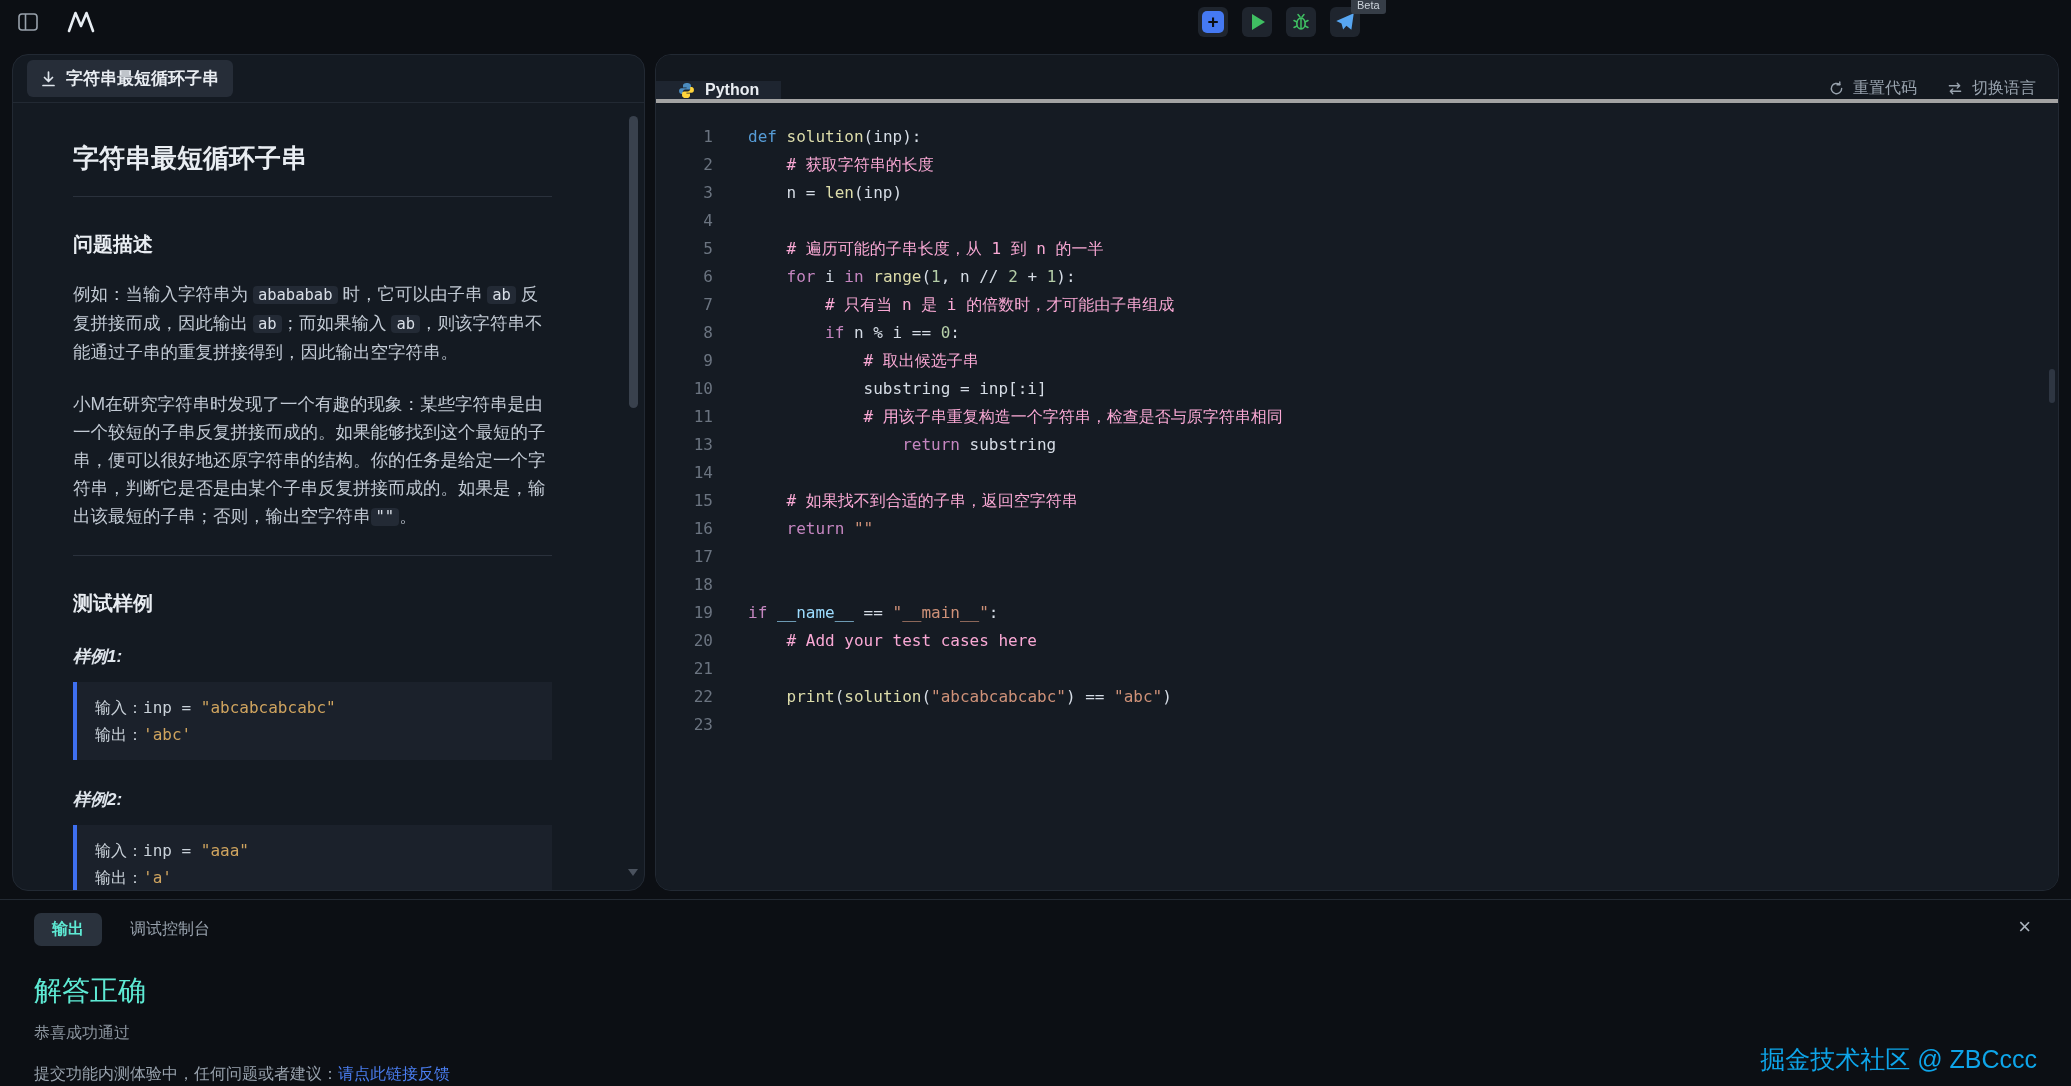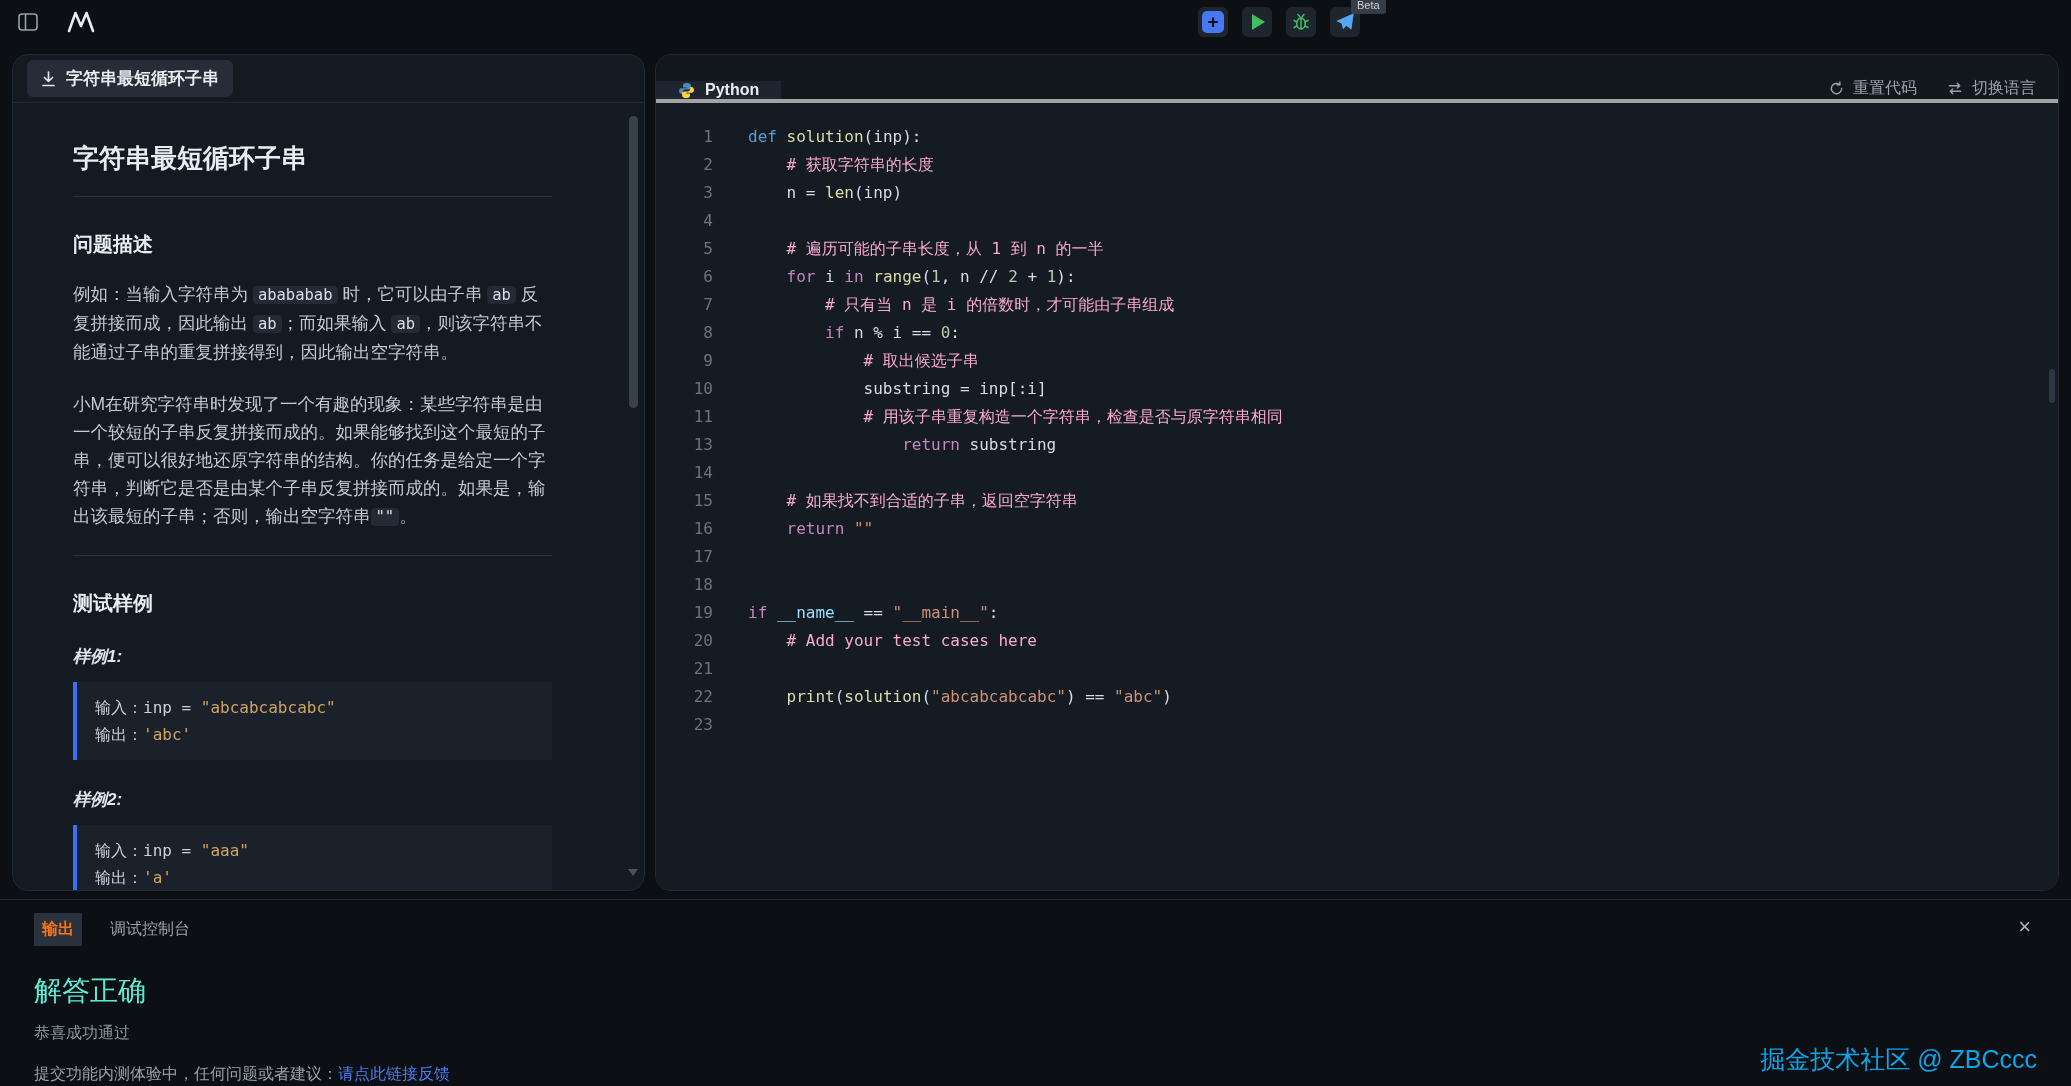--- a/index.html
+++ b/index.html
@@ -49,21 +49,21 @@
   .gut{width:57px;flex:none;text-align:right;color:#6b7480}
   .ltx{padding-left:35px;white-space:pre;color:#d5dce5}
   .tk-kw{color:#569cd6}.tk-ctl{color:#c586c0}.tk-fn{color:#dcdcaa}.tk-num{color:#b5cea8}
   .tk-str{color:#ce9178}.tk-com{color:#f9a8d4}.tk-var{color:#9cdcfe}
   .ed-scroll{position:absolute;right:3px;top:266px;width:6px;height:34px;background:#2e3642;border-radius:3px;cursor:pointer}
 
   
   .bottom{height:187px;border-top:1px solid #232a33;background:#0c0f14;position:relative;padding:13px 34px}
   .out-tabs{display:flex;align-items:center;gap:28px}
   .otab{font-size:16px;color:#98a2ad;cursor:pointer}
-  .otab-active{background:#2a323d;color:#f97316;font-weight:bold;padding:6px 8px;border-radius:1px}
+  .otab-active{background:#2a323d;color:#5eead4;font-weight:bold;padding:6px 18px;border-radius:7px}
   .close{position:absolute;right:40px;top:16px;font-size:22px;color:#aab3bd;cursor:pointer;line-height:22px}
   .result-title{color:#5eead4;font-size:28px;margin-top:26px}
   .result-sub{color:#8b949e;font-size:16px;margin-top:13px}
   .feedback{color:#98a2ad;font-size:16px;margin-top:20px}
   .feedback .link{color:#4a7df0;cursor:pointer;text-decoration:none}
   .watermark{position:absolute;right:34px;bottom:10px;font-size:25px;color:#0ea5e9}
 </style>
 </head>
 <body>
 

